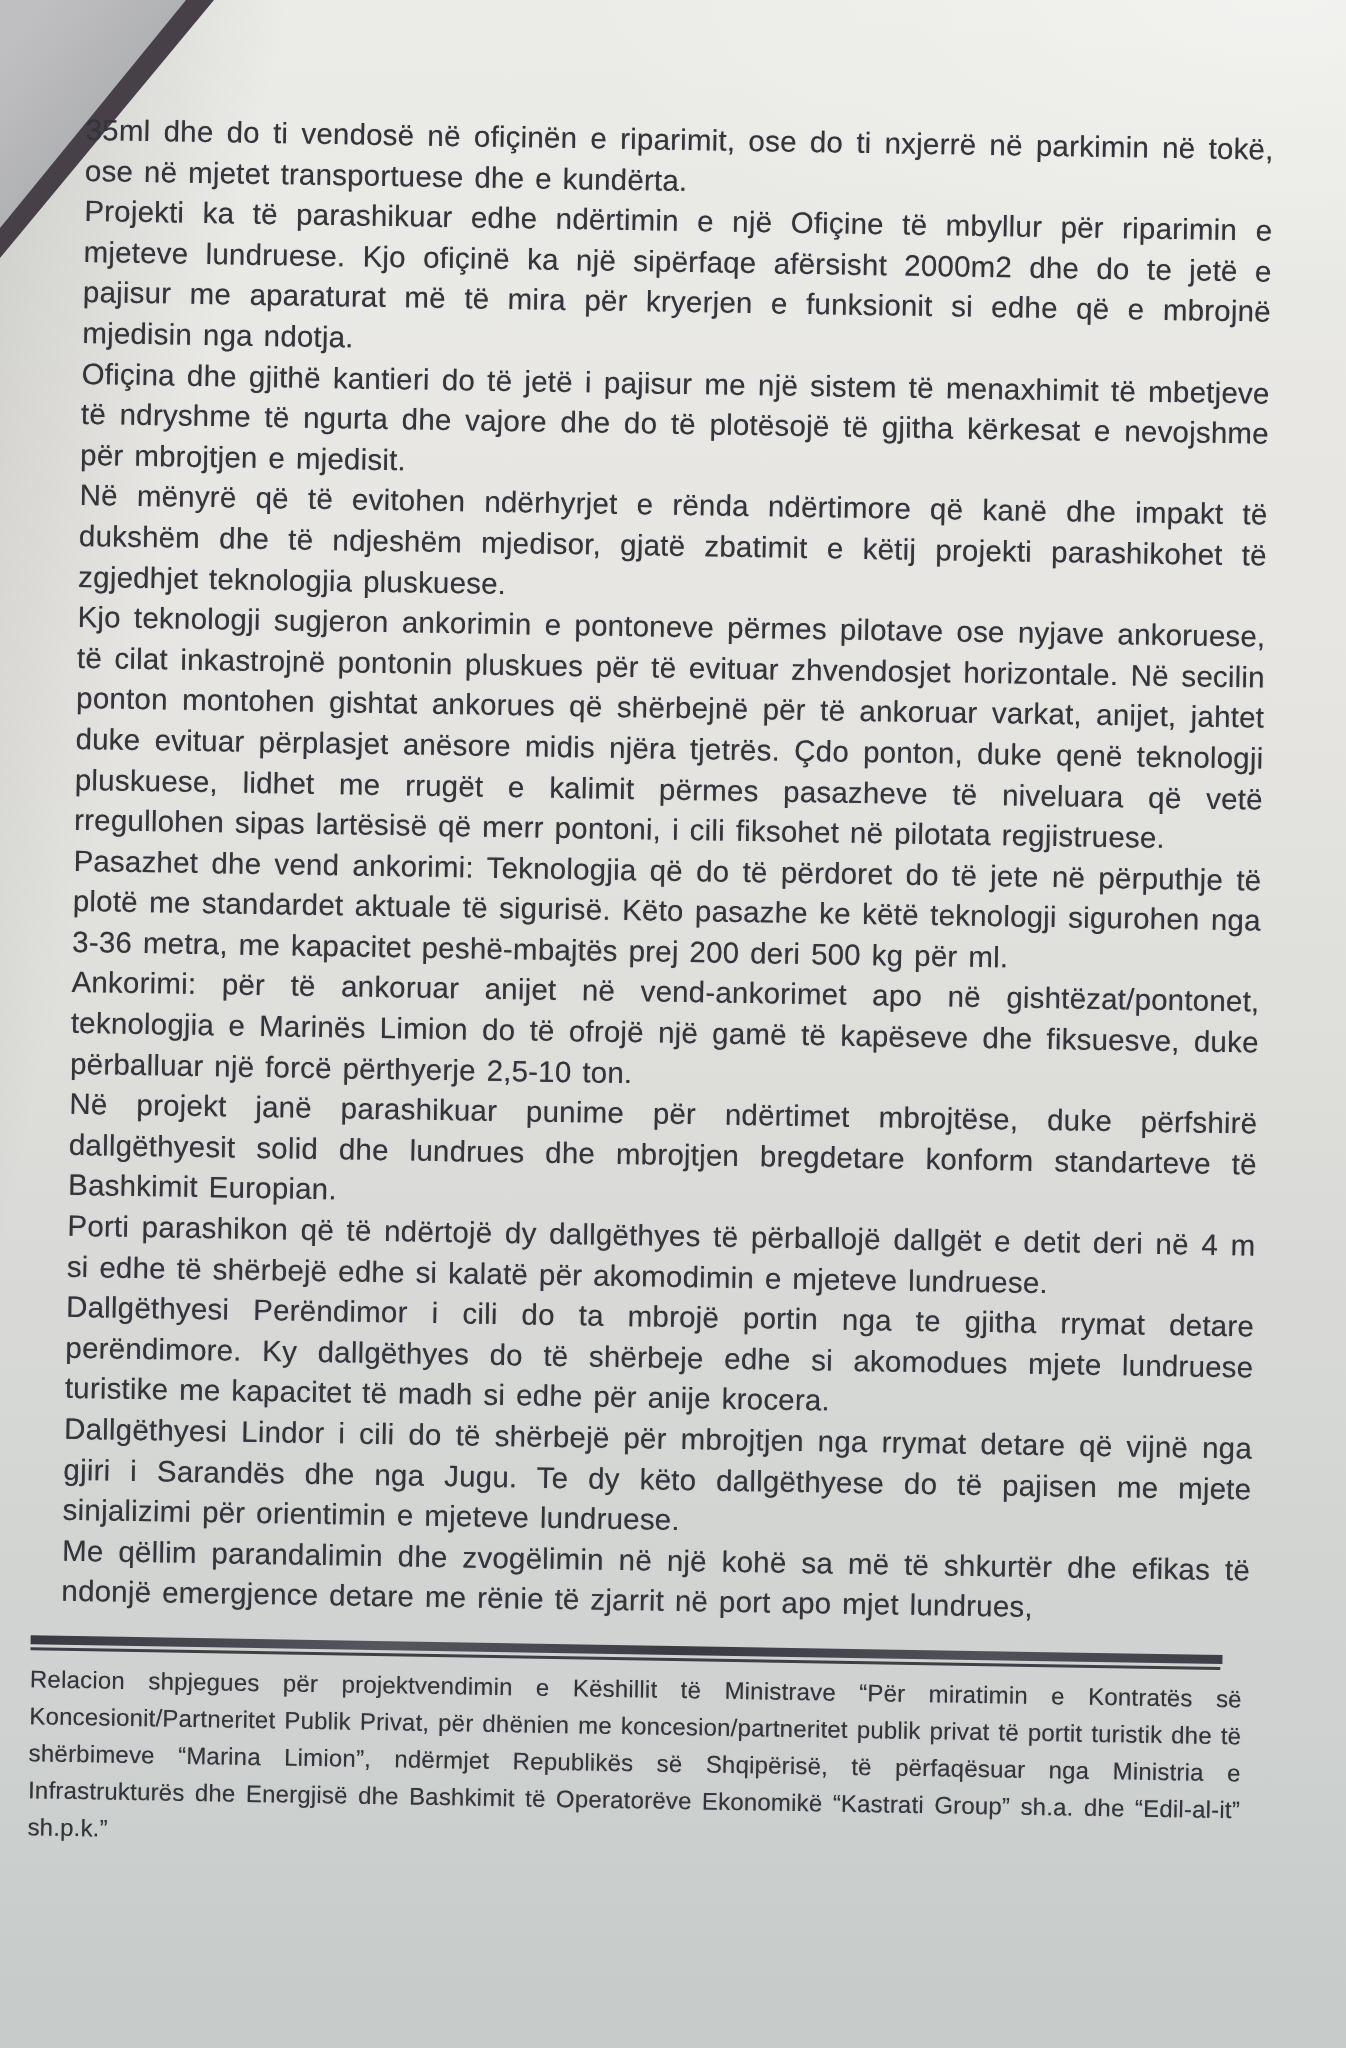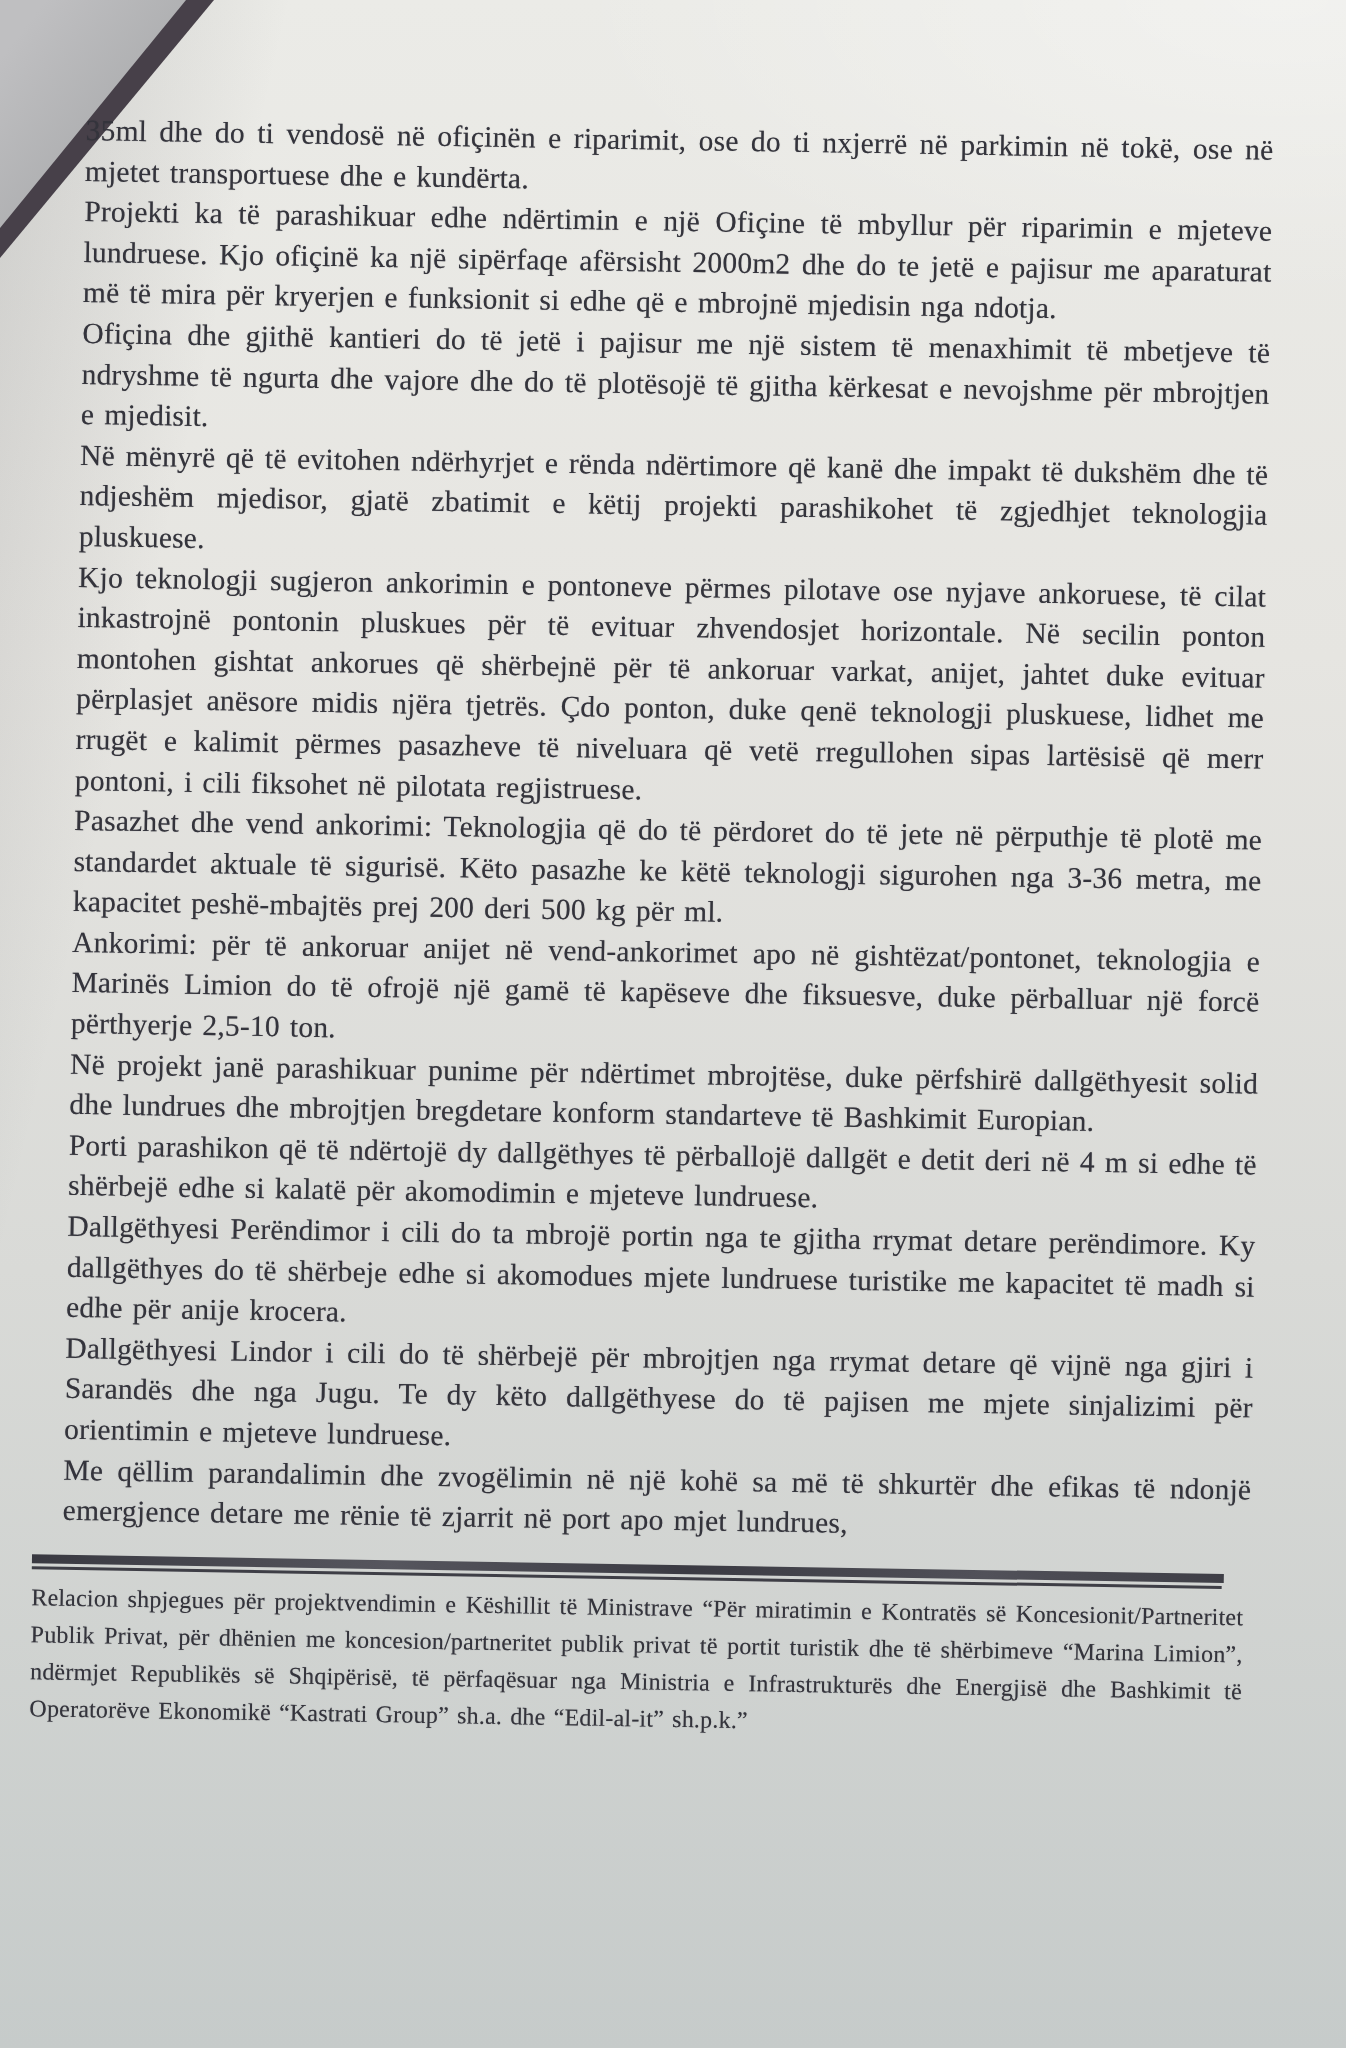--- a/index.html
+++ b/index.html
@@ -5,21 +5,21 @@
   html, body { margin: 0; padding: 0; background: #777; }
   .page {
     position: relative;
     width: 1346px;
     height: 2048px;
     overflow: hidden;
     background:
       radial-gradient(1200px 500px at 95% 0%, rgba(255,255,255,0.35), rgba(255,255,255,0) 60%),
       linear-gradient(103deg, rgba(90,90,95,0.20), rgba(90,90,95,0) 16%),
       linear-gradient(180deg, var(--page-top) 0%, #e6e5e1 32%, #d9dad7 62%, var(--page-bottom) 100%);
-    font-family: Liberation Serif, serif;
+    font-family: Liberation Sans, sans-serif;
   }
   
   .corner-edge {
     position: absolute; top: 0; left: 0;
     width: 260px; height: 300px;
     background: linear-gradient(135deg, var(--corner-edge) 55%, #6a636c 100%);
     clip-path: polygon(0 0, 214px 0, 0 258px);
   }
   .corner-fold {
     position: absolute; top: 0; left: 0;

